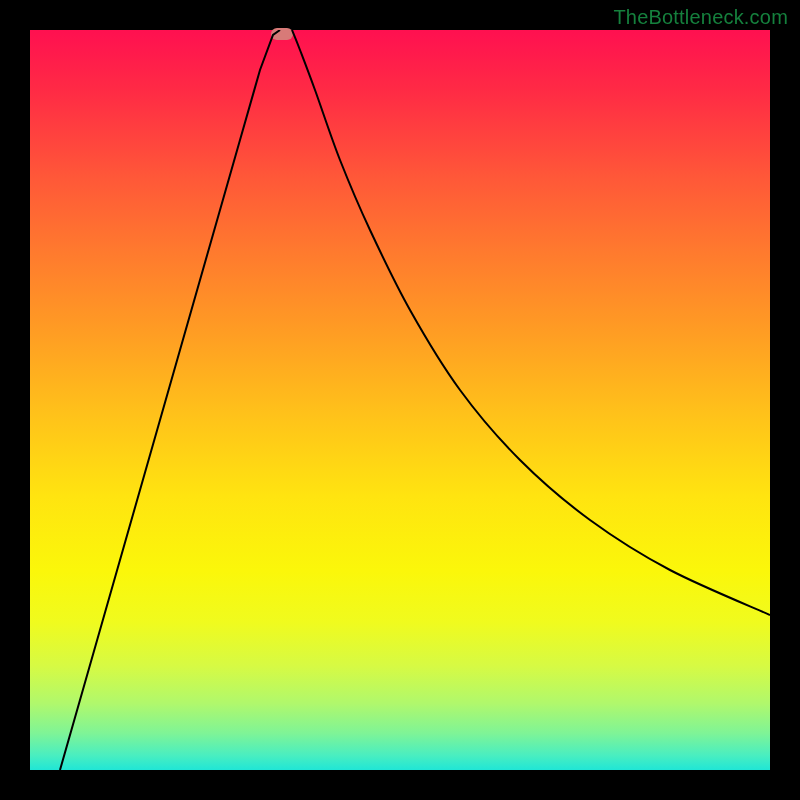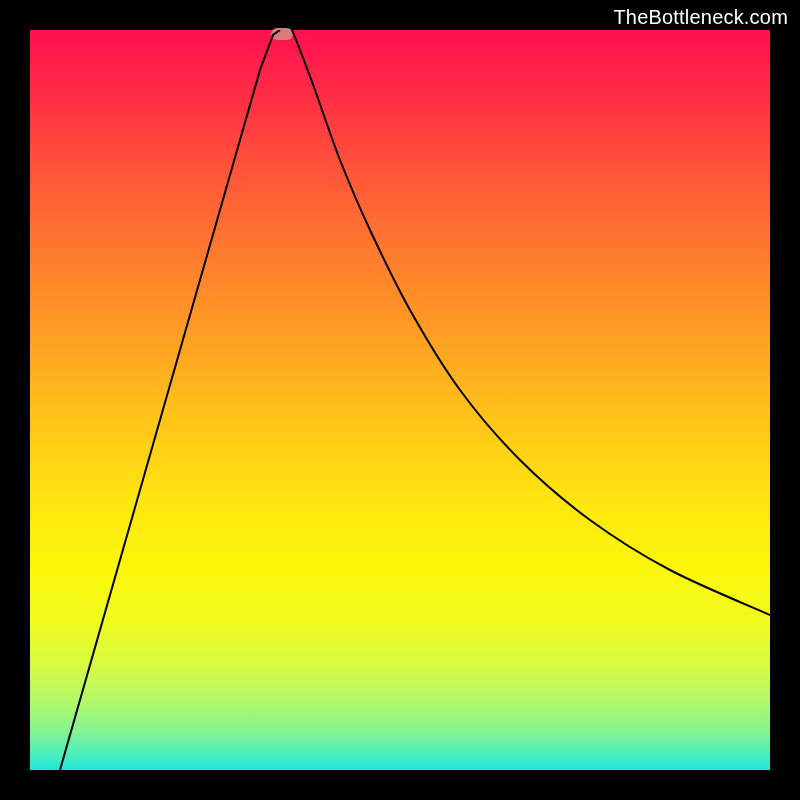--- a/index.html
+++ b/index.html
@@ -36,21 +36,21 @@
       #b0f86c 91%,
       #7ff496 95%,
       #4aeec0 98%,
       #20e6d6 100%
     );
   }
   .watermark {
     position: absolute;
     top: 6px;
     right: 12px;
-    color: #ffffff;
+    color: #15803d;
     font-size: 20px;
     font-weight: 500;
     letter-spacing: 0.2px;
     z-index: 20;
   }
   .curve-svg {
     position: absolute;
     left: 0;
     top: 0;
     width: 740px;

